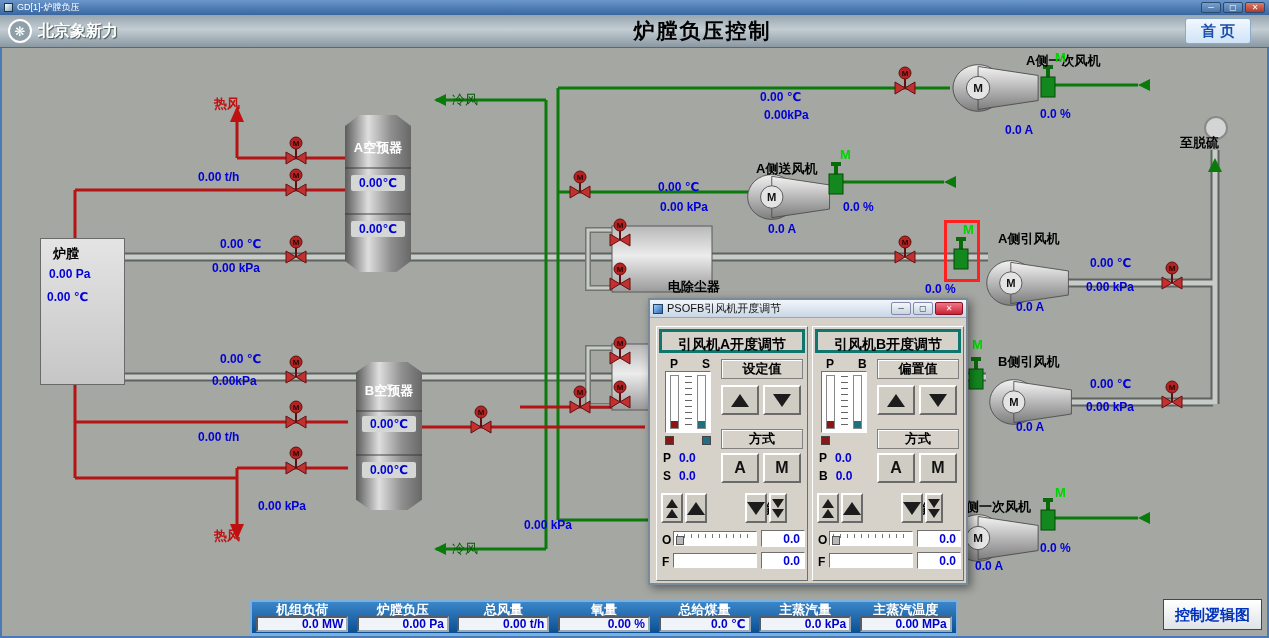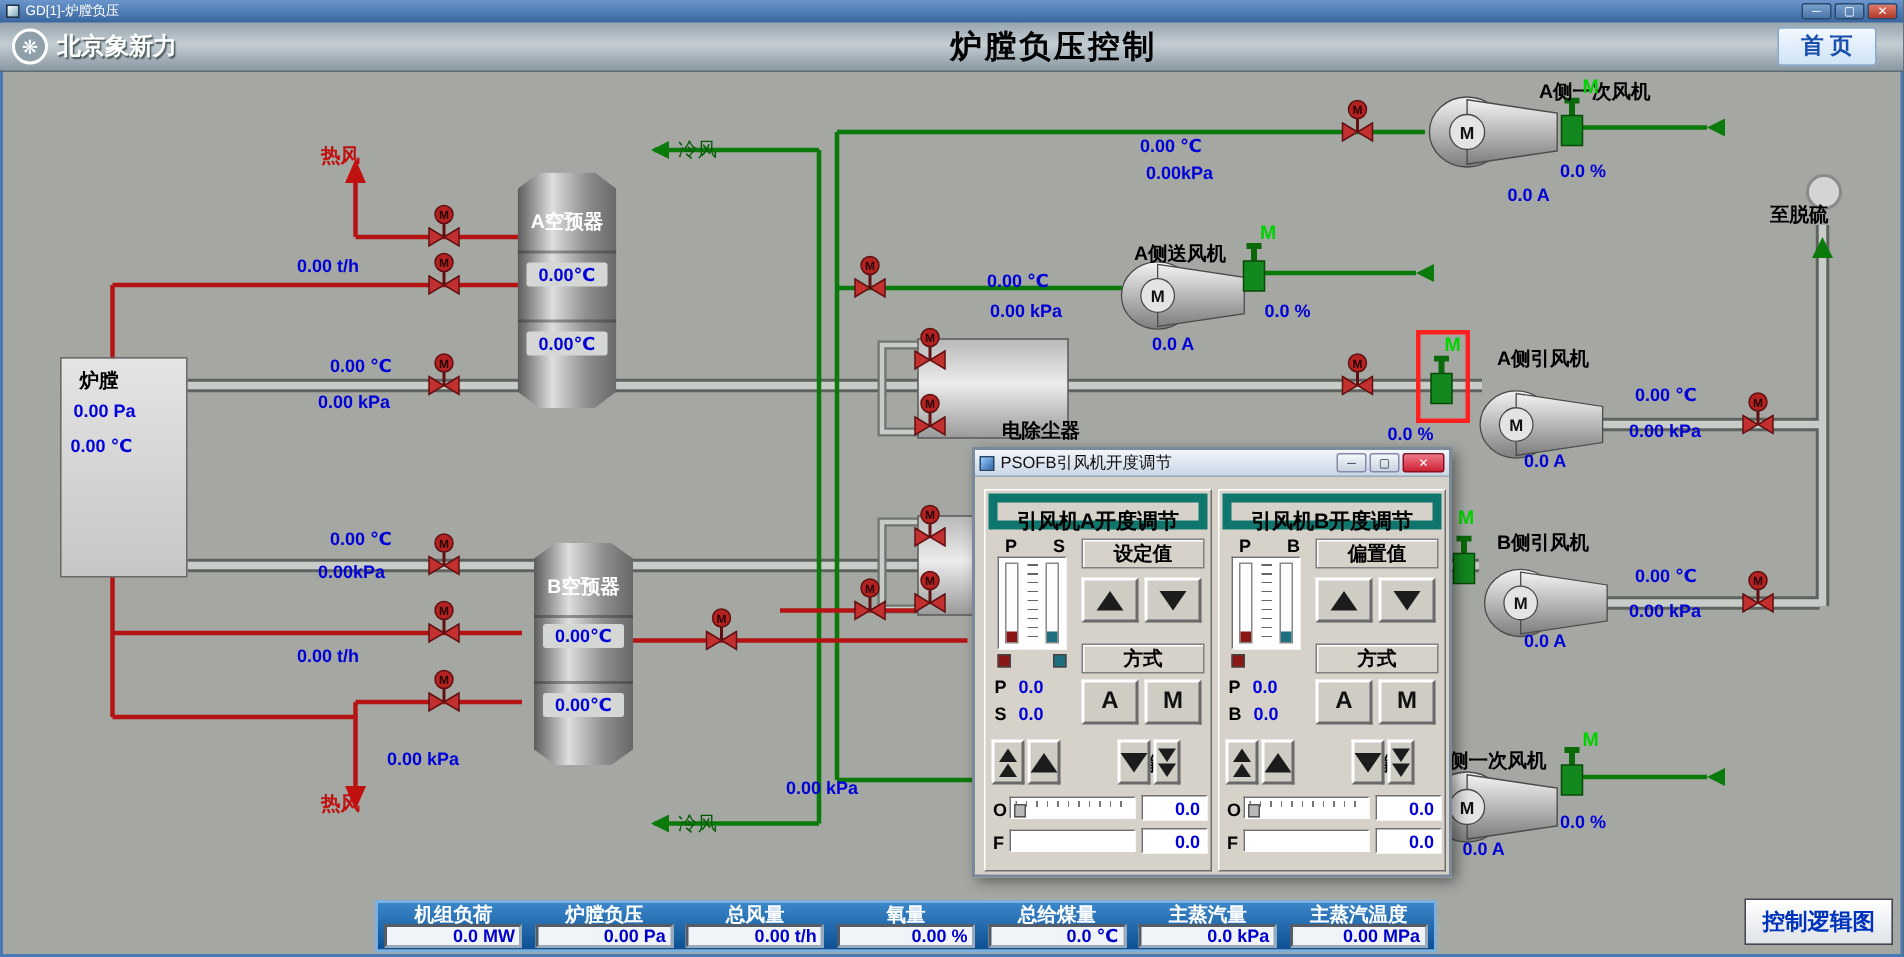--- a/index.html
+++ b/index.html
@@ -52,21 +52,21 @@
               display:flex;align-items:center;padding:0 3px;}
   .p-ico{width:10px;height:10px;background:linear-gradient(135deg,#9cf,#36a);border:1px solid #246;margin-right:4px;}
   .p-title{flex:1;font-size:11px;color:#111;white-space:nowrap;}
   .p-btn{width:20px;height:13px;font-size:8px;line-height:12px;text-align:center;margin-left:2px;
          background:linear-gradient(#f4f8fc,#c8d4e0);border:1px solid #88a;border-radius:2px;color:#234;}
   .p-btn.close{width:28px;background:linear-gradient(#e78,#c23);color:#fff;border-color:#812;}
   .panel{position:absolute;top:26px;width:152px;height:255px;background:#d6d2ca;
          border:1px solid;border-color:#fff #6e6e6e #6e6e6e #fff;}
   .panel.pa{left:6px;} .panel.pb{left:162px;}
   .panel-title{position:absolute;left:2px;right:2px;top:2px;height:24px;line-height:24px;text-align:center;
-               font-size:14px;font-weight:bold;border:6px solid #0f766e;background:#d6d2ca;}
+               font-size:14px;font-weight:bold;border:3px solid #0f766e;background:#d6d2ca;}
   .bar-lab{position:absolute;font-size:12px;font-weight:bold;color:#000;}
   .gauge-box{position:absolute;left:8px;top:44px;width:46px;height:62px;background:#fff;
              border:1px solid;border-color:#707070 #fff #fff #707070;}
   .track{position:absolute;top:3px;bottom:3px;width:9px;border:1px solid #888;background:#fdfdfd;}
   .track.t1{left:4px;} .track.t2{left:31px;}
   .fill{position:absolute;left:0;right:0;bottom:0;height:7px;}
   .fill.red{background:#8a1616;} .fill.teal{background:#1f6f7f;}
   .ticks{position:absolute;left:19px;top:4px;bottom:4px;width:7px;
          background:repeating-linear-gradient(180deg,#666 0 1px,transparent 1px 6px);}
   .sq{position:absolute;width:9px;height:9px;border:1px solid #444;}

